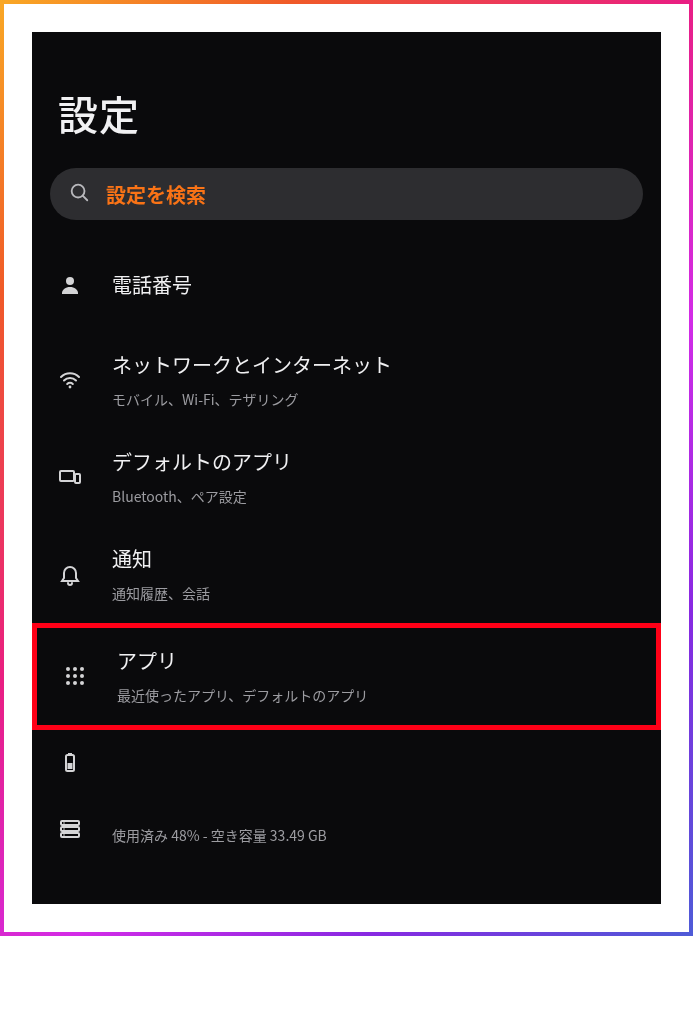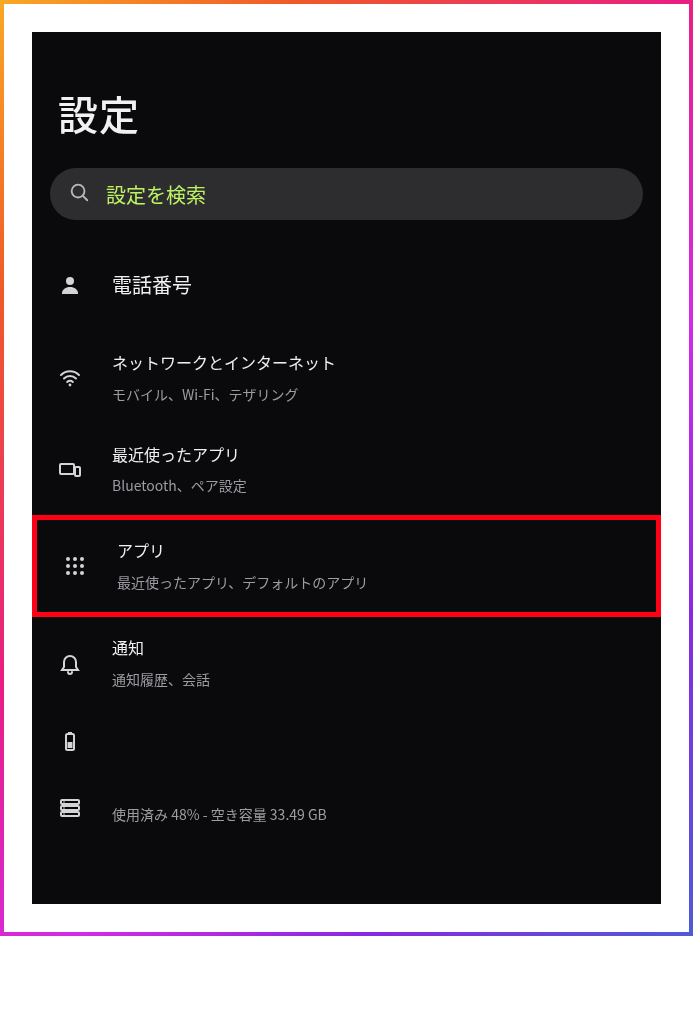--- a/index.html
+++ b/index.html
@@ -31,36 +31,36 @@
     .searchbar{
       margin:0 18px 30px;
       height:52px;
       background:#2d2d30;
       border-radius:26px;
       display:flex; align-items:center;
       padding:0 18px;
       gap:16px;
     }
     .searchbar svg{ width:22px; height:22px; flex:0 0 auto; }
-    .search-placeholder{ color:#bef264; font-size:20px; }
+    .search-placeholder{ color:#f97316; font-size:20px;font-weight:bold; }
 
     .list{ }
     .item{
       display:flex; align-items:center;
       padding:20px 20px 20px 20px;
       gap:24px;
     }
     .item .iconwrap{
       width:36px; display:flex; justify-content:center; align-items:center;
       flex:0 0 36px;
       color:#d4d4d6;
     }
     .item .iconwrap svg{ width:24px; height:24px; display:block; }
     .item .texts{ flex:1; min-width:0; }
-    .item .label{ color:#f0f0f2; font-size:16px; line-height:1.3; }
+    .item .label{ color:#f0f0f2; font-size:20px; line-height:1.3; }
     .item .sub  { color:#9c9ca1; font-size:14px; margin-top:12px; line-height:1.35; }
 
     .item.phone-row{ padding-top:22px; padding-bottom:34px; }
     .item.phone-row .label{ font-size:20px; }
 
     .highlight{ border:5px solid #ff0017; border-left-width:5px; border-right-width:5px; margin-right:0; }
 
     
   </style>
 </head>
@@ -112,55 +112,55 @@
         </div>
 
         <div class="item">
           <span class="iconwrap">
             <svg viewBox="0 0 24 24" fill="none" stroke="#d4d4d6" stroke-width="2">
               <rect x="2" y="6" width="14" height="10" rx="1"></rect>
                 <rect x="17" y="9" width="5" height="9" rx="1"></rect>
             </svg>
           </span>
           <div class="texts">
-            <div class="label">最近使ったアプリ</div>
+            <div class="label">デフォルトのアプリ</div>
             <div class="sub">Bluetooth、ペア設定</div>
+          </div>
+        </div>
+
+        <div class="item">
+          <span class="iconwrap">
+            <svg viewBox="0 0 24 24" fill="none" stroke="#d4d4d6" stroke-width="2" stroke-linecap="round">
+              <path d="M18 16V11a6 6 0 10-12 0v5l-2 3h16l-2-3z"></path>
+                <path d="M10 21a2 2 0 004 0"></path>
+            </svg>
+          </span>
+          <div class="texts">
+            <div class="label">通知</div>
+            <div class="sub">通知履歴、会話</div>
           </div>
         </div>
 
         <div class="item highlight">
           <span class="iconwrap">
             <svg viewBox="0 0 24 24" fill="#d4d4d6">
               <circle cx="5" cy="5" r="2"></circle>
                 <circle cx="12" cy="5" r="2"></circle>
                 <circle cx="19" cy="5" r="2"></circle>
               <circle cx="5" cy="12" r="2"></circle>
                 <circle cx="12" cy="12" r="2"></circle>
                 <circle cx="19" cy="12" r="2"></circle>
               <circle cx="5" cy="19" r="2"></circle>
                 <circle cx="12" cy="19" r="2"></circle>
                 <circle cx="19" cy="19" r="2"></circle>
             </svg>
           </span>
           <div class="texts">
             <div class="label">アプリ</div>
             <div class="sub">最近使ったアプリ、デフォルトのアプリ</div>
-          </div>
-        </div>
-
-        <div class="item">
-          <span class="iconwrap">
-            <svg viewBox="0 0 24 24" fill="none" stroke="#d4d4d6" stroke-width="2" stroke-linecap="round">
-              <path d="M18 16V11a6 6 0 10-12 0v5l-2 3h16l-2-3z"></path>
-                <path d="M10 21a2 2 0 004 0"></path>
-            </svg>
-          </span>
-          <div class="texts">
-            <div class="label">通知</div>
-            <div class="sub">通知履歴、会話</div>
           </div>
         </div>
 
         <div class="item">
           <span class="iconwrap">
             <svg viewBox="0 0 24 24" fill="none" stroke="#d4d4d6" stroke-width="2">
               <rect x="8" y="5" width="8" height="16" rx="1.5"></rect>
                 <rect x="10" y="3" width="4" height="2" fill="#d4d4d6" stroke="none"></rect>
               <rect x="9.5" y="13" width="5" height="6" fill="#d4d4d6" stroke="none"></rect>
             </svg>

